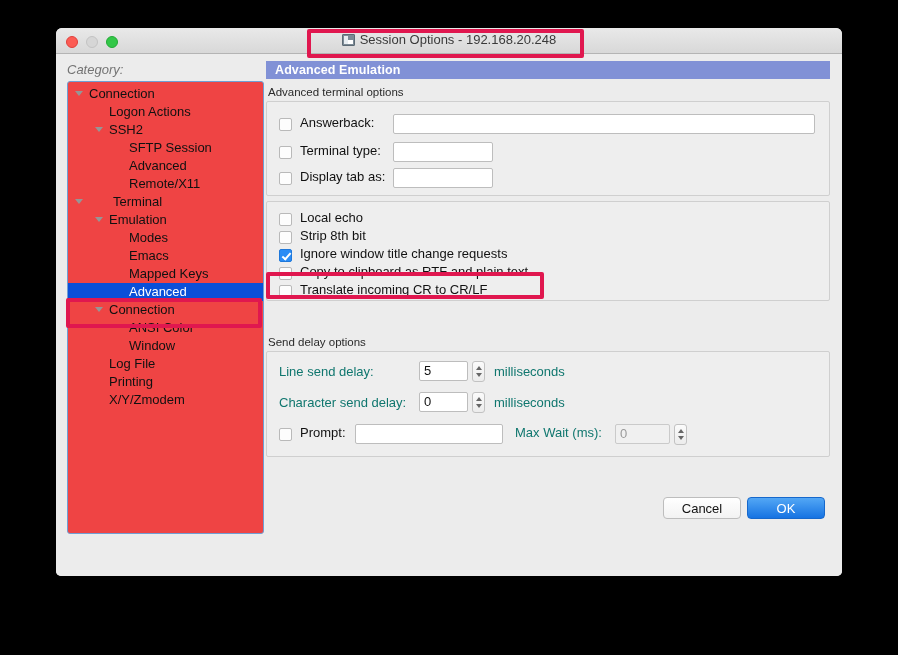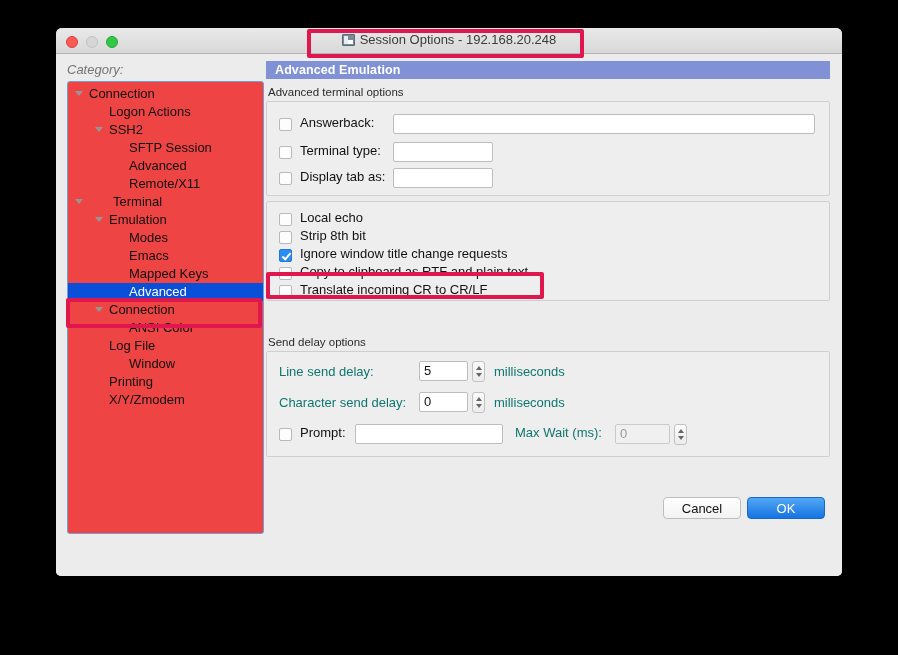--- a/index.html
+++ b/index.html
@@ -314,24 +314,24 @@
             <span class="lbl" style="padding-left: 61px;">Advanced</span>
           </div>
           <div class="tree-row">
             <span class="tri" style="left: 27px;"></span>
             <span class="lbl" style="padding-left: 41px;">Connection</span>
           </div>
           <div class="tree-row">
             <span class="lbl" style="padding-left: 61px;">ANSI Color</span>
           </div>
           <div class="tree-row">
+            <span class="lbl" style="padding-left: 61px;">Window</span>
+          </div>
+          <div class="tree-row">
             <span class="lbl" style="padding-left: 41px;">Log File</span>
-          </div>
-          <div class="tree-row">
-            <span class="lbl" style="padding-left: 61px;">Window</span>
           </div>
           <div class="tree-row">
             <span class="lbl" style="padding-left: 41px;">Printing</span>
           </div>
           <div class="tree-row">
             <span class="lbl" style="padding-left: 41px;">X/Y/Zmodem</span>
           </div>
         </div>
 
       <div id="panel">

